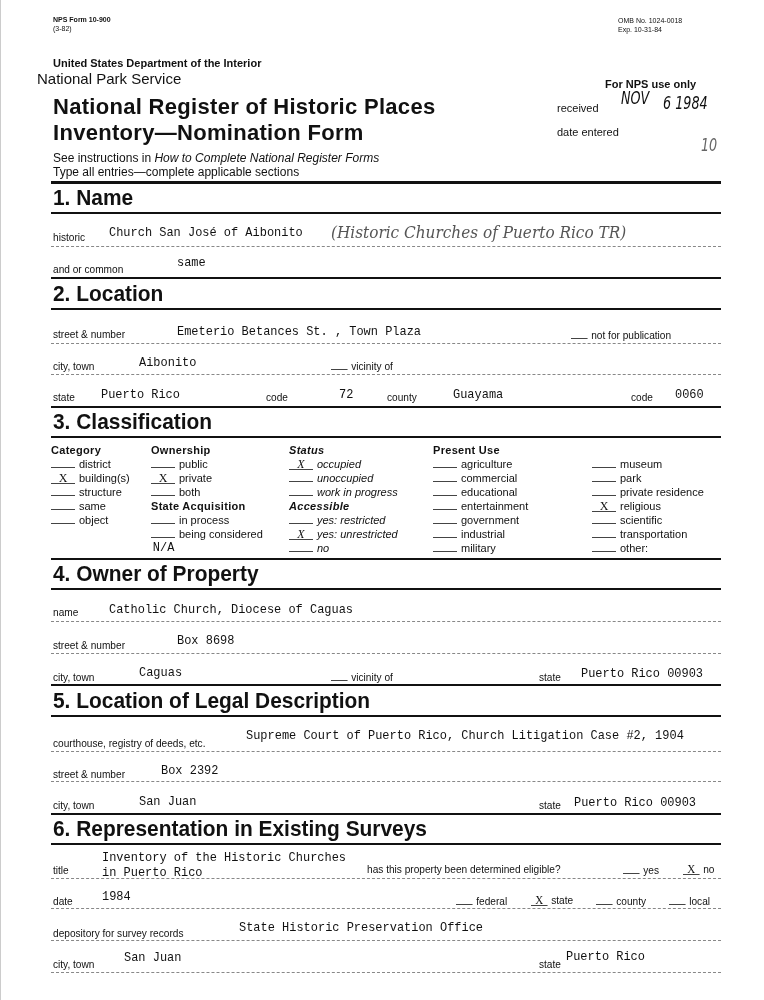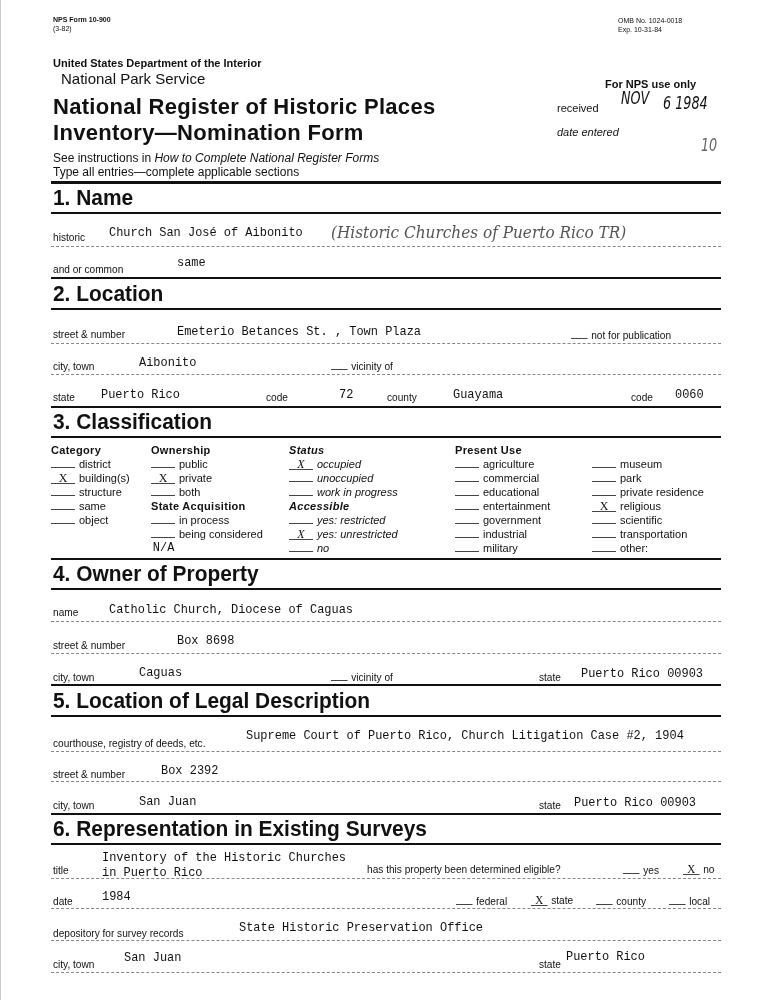--- a/index.html
+++ b/index.html
@@ -31,35 +31,35 @@
 </style>
 </head>
 <body>
 
 <div class="abs sm" style="left:52px;top:16px;">NPS Form 10-900</div>
 <div class="abs sm" style="left:52px;top:25px;font-weight:normal;">(3-82)</div>
 <div class="abs sm" style="left:617px;top:17px;font-weight:normal;">OMB No. 1024-0018</div>
 <div class="abs sm" style="left:617px;top:26px;font-weight:normal;">Exp. 10-31-84</div>
 
 <div class="abs agency" style="left:52px;top:55px;">United States Department of the Interior</div>
-<div class="abs agency2" style="left:60px;top:71px;text-align:center;">National Park Service</div>
+<div class="abs agency2" style="left:36px;top:71px;text-align:center;">National Park Service</div>
 
 <div class="abs title" style="left:52px;top:94px;">National Register of Historic Places</div>
 <div class="abs title" style="left:52px;top:120px;">Inventory—Nomination Form</div>
 
 <div class="abs instr" style="left:52px;top:151px;">
   <span>See instructions in </span><i>How to Complete National Register Forms</i>
 </div>
 <div class="abs instr" style="left:52px;top:165px;">Type all entries—complete applicable sections</div>
 
 <div class="abs nps nps-b" style="left:556px;top:78px;margin-left:48px;">For NPS use only</div>
 <div class="abs nps" style="left:556px;top:102px;">received</div>
 <div class="abs hand" style="left:620px;top:88px;">NOV</div>
 <div class="abs hand" style="left:662px;top:93px;">6 1984</div>
-<div class="abs nps" style="left:556px;top:126px;font-style:italic;">date entered</div>
+<div class="abs nps" style="left:556px;top:126px;">date entered</div>
 <div class="abs hand faint" style="left:700px;top:135px;color:#666;">10</div>
 
 <div class="rule-thick" style="top:181px;"></div>
 
 <div class="abs sec" style="left:52px;top:186px;">1.  Name</div>
 <div class="rule-thick" style="top:212px;height:2px;"></div>
 
 <div class="abs lbl" style="left:52px;top:231px;">historic</div>
 <div class="abs val" style="left:108px;top:226px;">Church San José of Aibonito</div>
 <div class="abs hand-script" style="left:330px;top:222px;">(Historic Churches of Puerto Rico TR)</div>
@@ -119,21 +119,21 @@
   <div class="cls-head">Status</div>
   <div class="cls-item"><span class="blank">X</span><span>occupied</span></div>
   <div class="cls-item"><span class="blank"></span><span>unoccupied</span></div>
   <div class="cls-item"><span class="blank"></span><span>work in progress</span></div>
   <div class="cls-head">Accessible</div>
   <div class="cls-item"><span class="blank"></span><span>yes: restricted</span></div>
   <div class="cls-item"><span class="blank">X</span><span>yes: unrestricted</span></div>
   <div class="cls-item"><span class="blank"></span><span>no</span></div>
 </div>
 
-<div class="abs" style="left:454px;top:443px;">
+<div class="abs" style="left:432px;top:443px;">
   <div class="cls-head">Present Use</div>
   <div class="cls-item"><span class="blank"></span><span>agriculture</span></div>
   <div class="cls-item"><span class="blank"></span><span>commercial</span></div>
   <div class="cls-item"><span class="blank"></span><span>educational</span></div>
   <div class="cls-item"><span class="blank"></span><span>entertainment</span></div>
   <div class="cls-item"><span class="blank"></span><span>government</span></div>
   <div class="cls-item"><span class="blank"></span><span>industrial</span></div>
   <div class="cls-item"><span class="blank"></span><span>military</span></div>
 </div>
 <div class="abs" style="left:591px;top:457px;">

